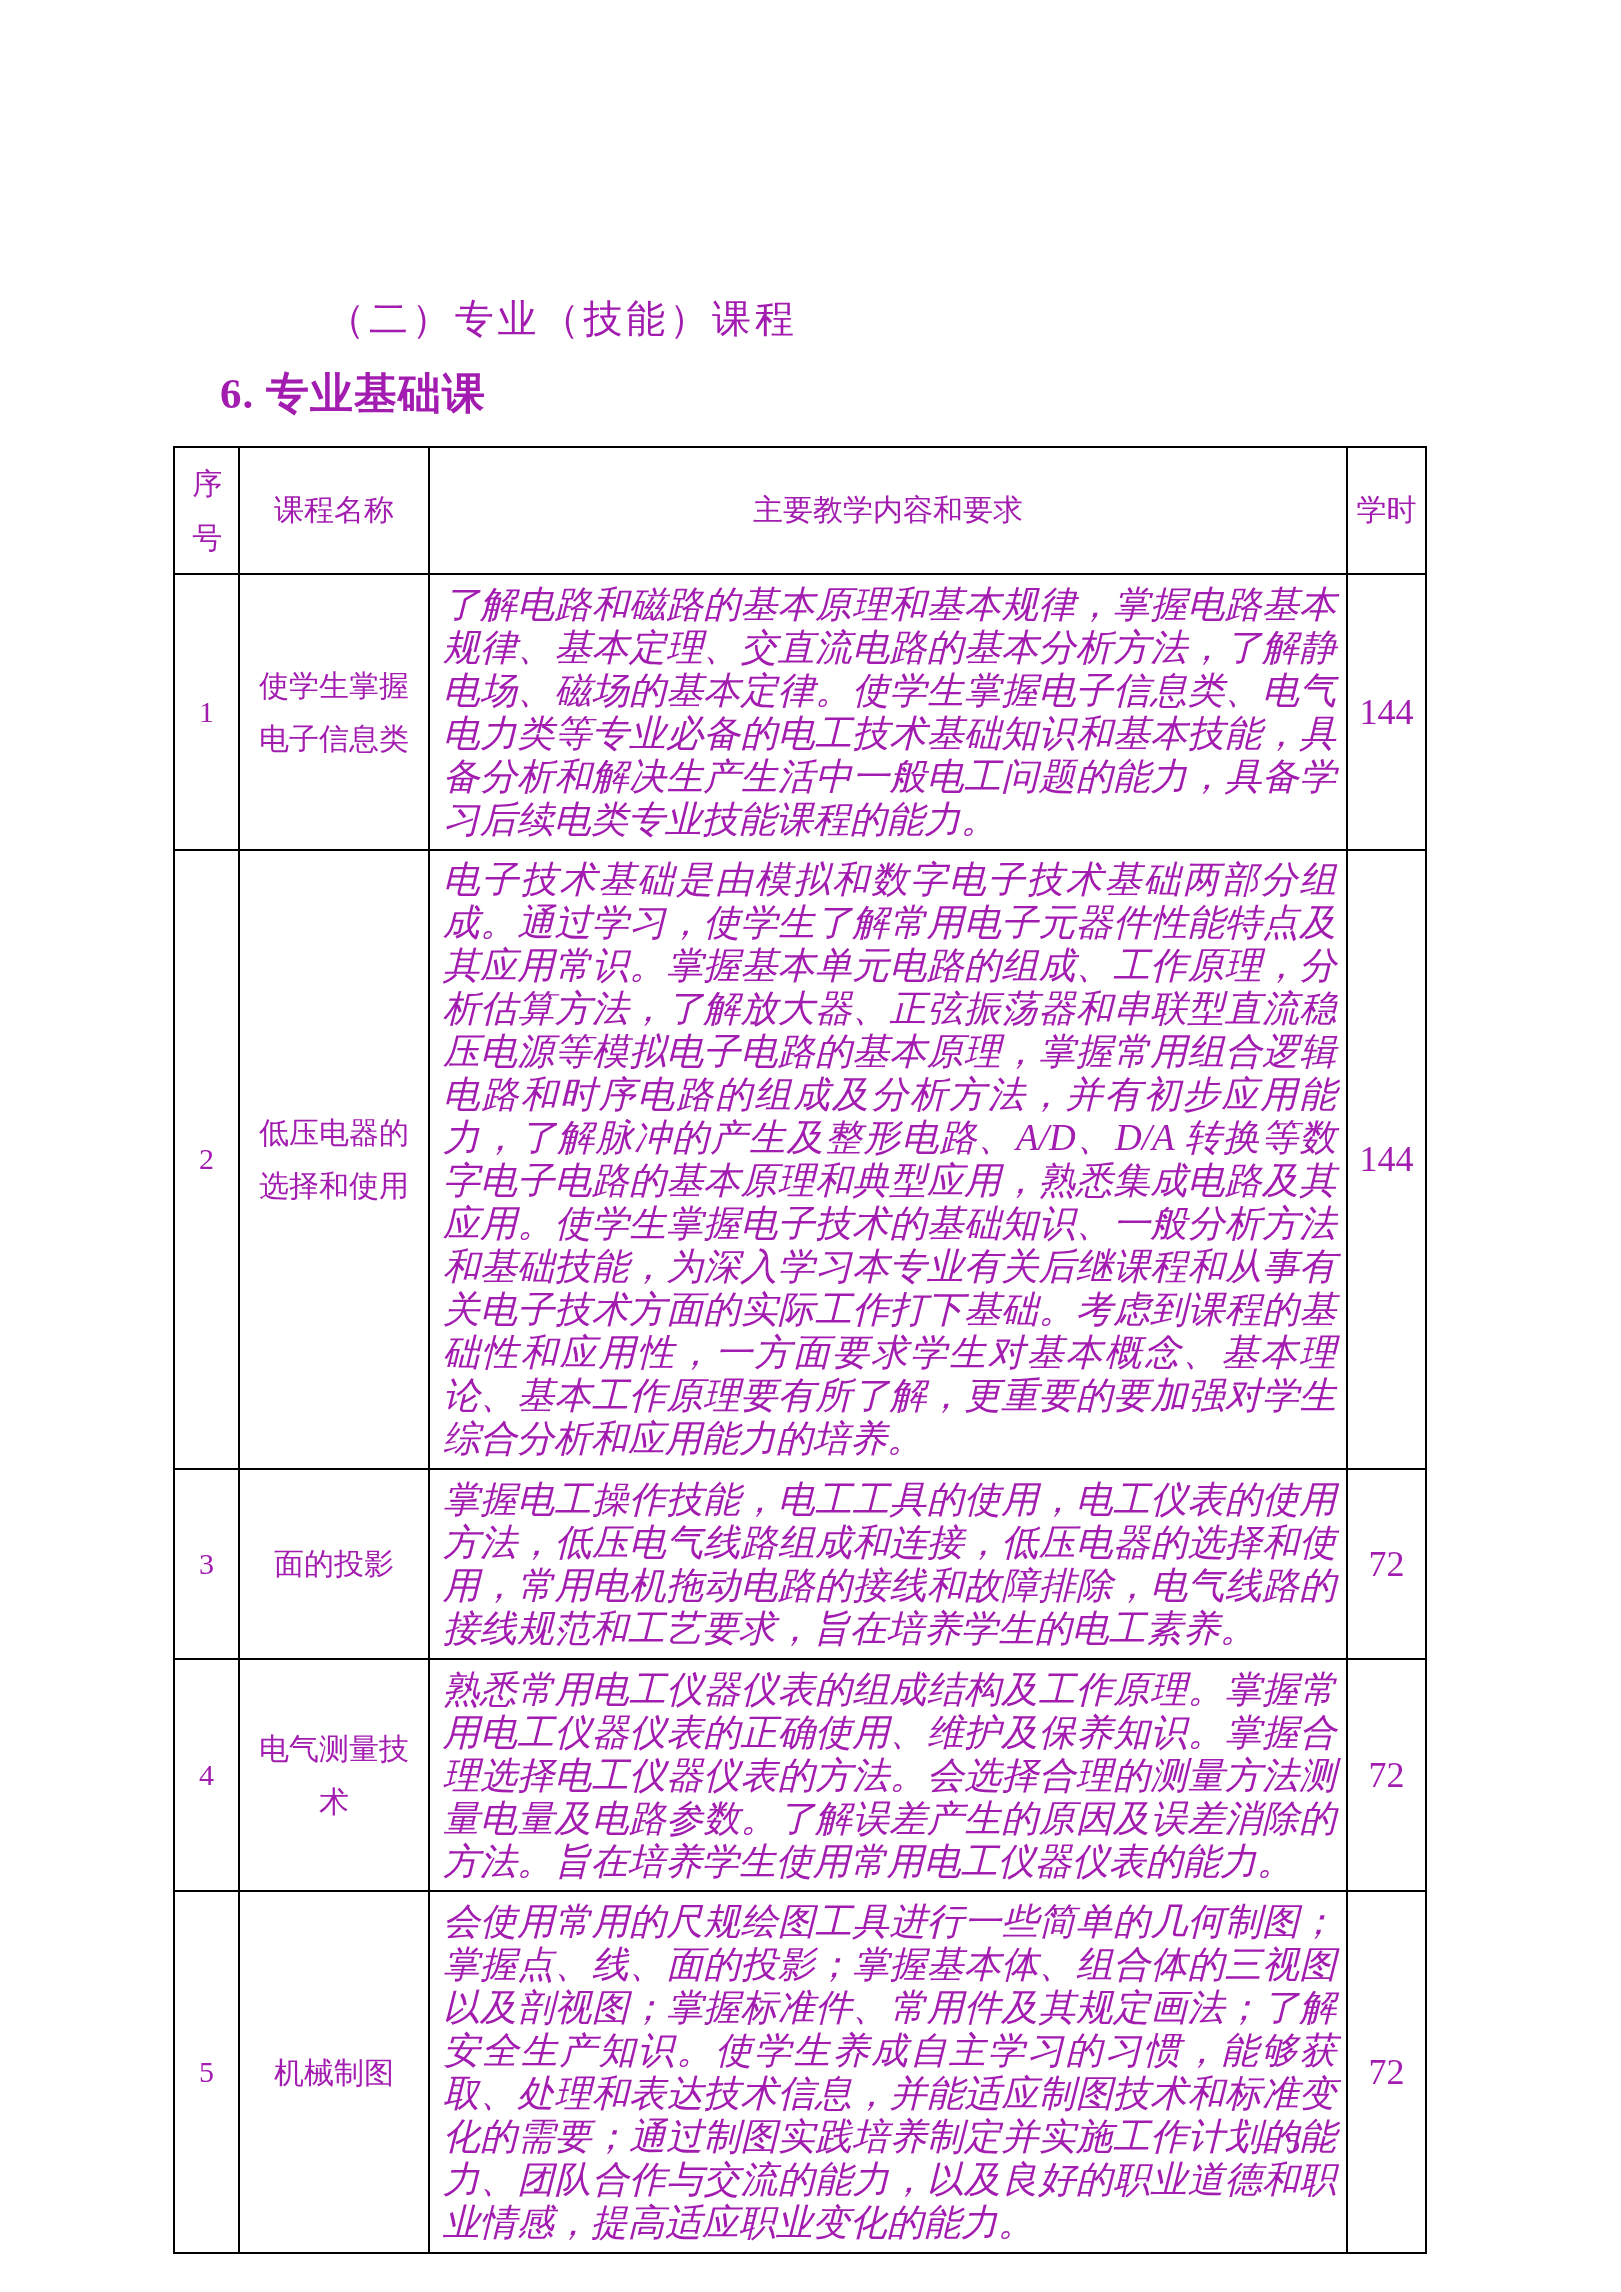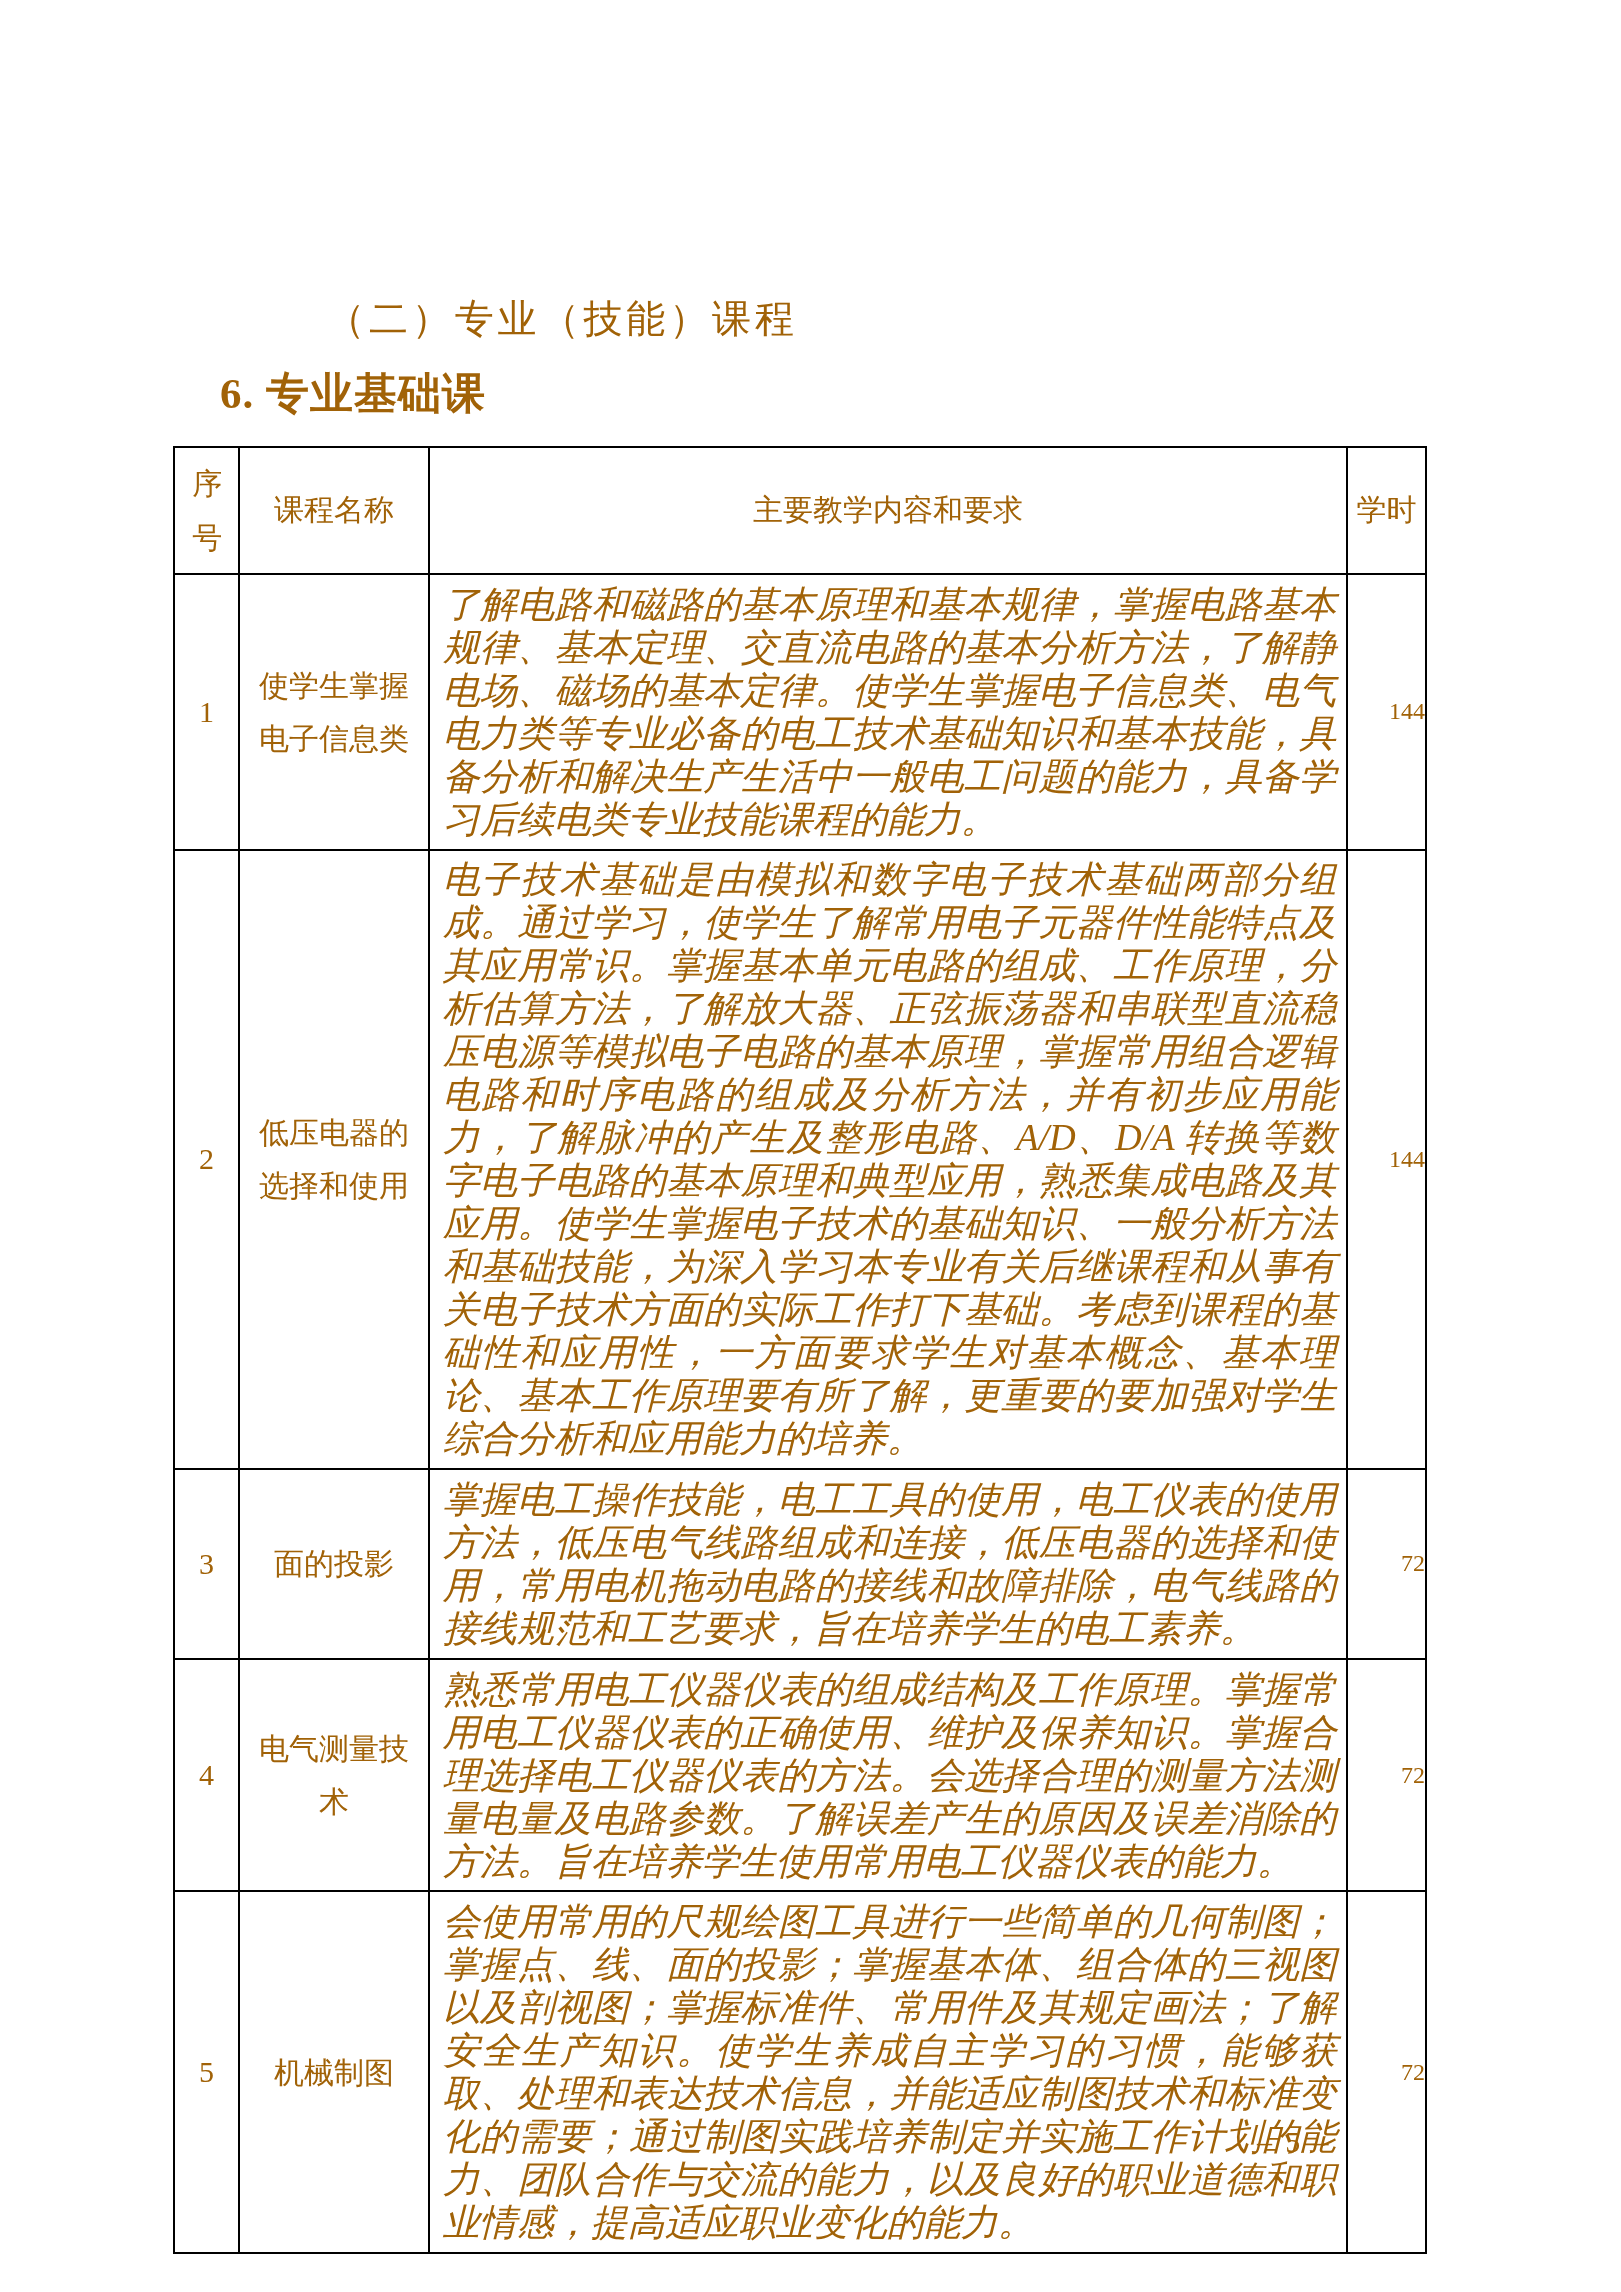--- a/index.html
+++ b/index.html
@@ -5,21 +5,21 @@
   html, body {
     margin: 0;
     padding: 0;
     background: #ffffff;
   }
   .page {
     position: relative;
     width: 1621px;
     height: 2293px;
     background: #ffffff;
-    color: #a16207;
+    color: #a21caf;
     font-family: "Liberation Serif", serif;
     overflow: hidden;
   }
   .section-title {
     position: absolute;
     top: 292px;
     left: 326px;
     font-size: 39px;
     letter-spacing: 3.9px;
     white-space: nowrap;
@@ -78,23 +78,23 @@
   td.cell-content {
     font-size: 37px;
     line-height: 43px;
     text-align: justify;
     text-justify: inter-ideograph;
     vertical-align: middle;
     padding: 7.8px 9.8px 7.8px 12.7px;
     font-style: italic;
   }
   td.cell-hours {
-    text-align: right;
+    text-align: center;
     vertical-align: middle;
-    font-size: 24px;
+    font-size: 36px;
     padding: 0;
   }
   .page-number {
     position: absolute;
     top: 2125px;
     left: 1257px;
     font-size: 30px;
     letter-spacing: 2.9px;
     white-space: nowrap;
   }

